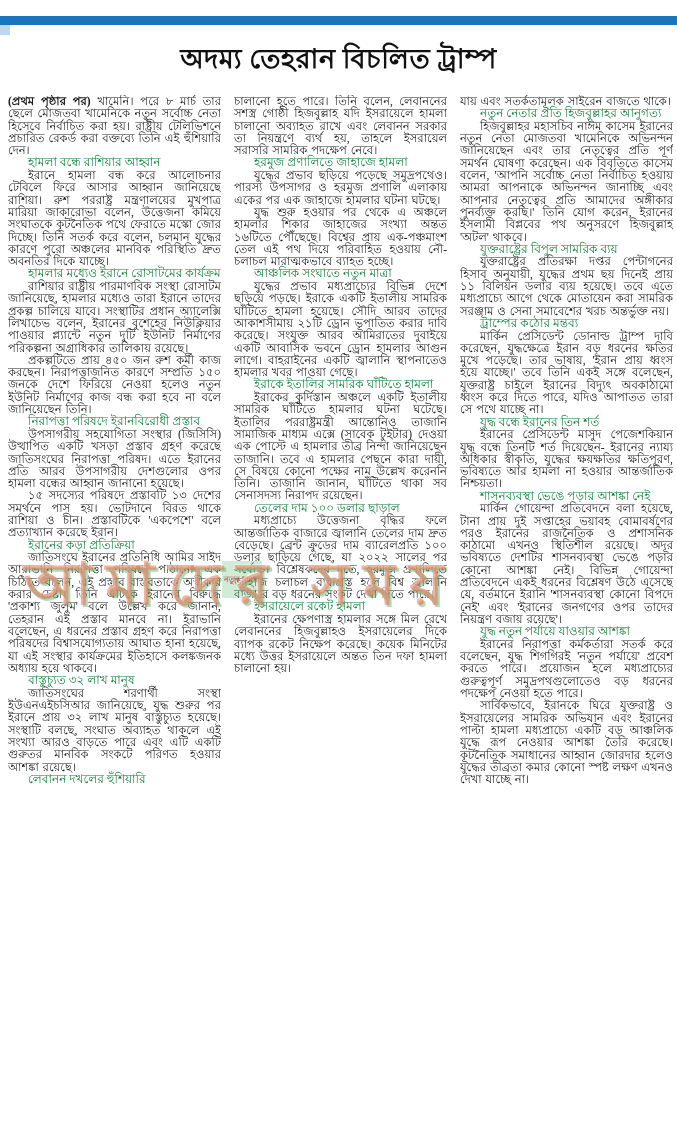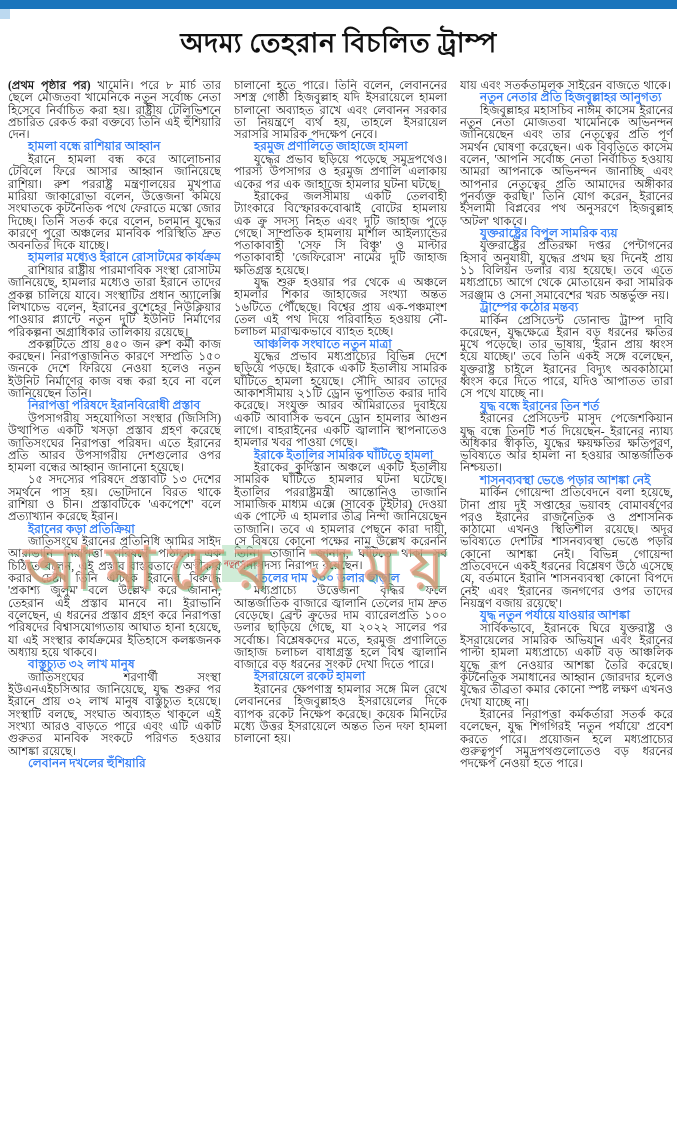--- a/index.html
+++ b/index.html
@@ -1,19 +1,19 @@
 <!DOCTYPE html>
 <html lang="bn"><head>
 <meta charset="utf-8">
 <style>
   html,body{margin:0;padding:0;background:#ffffff;}
   .page{
     position:relative;
     width:677px;height:858px;
-    margin:0 auto;
+    margin:16px auto;
     background:#ffffff;
     font-family:"Liberation Serif","DejaVu Serif",serif;
     color:#1a1a1a;
     overflow:hidden;
   }
   .topbar{
     position:absolute;top:0;left:0;right:0;height:9px;
     background:#1b75bc;
   }
   .topbar-corner{
@@ -48,24 +48,24 @@
     text-align:justify;
     text-indent:20px;
     word-spacing:1px;
   }
   .para.noindent{text-indent:0;}
   .para strong{font-weight:bold;}
   .subhead{
     margin:0;
     font-size:12px;
     line-height:12.6px;
-    font-weight:bold;
+    font-weight:normal;
     text-align:left;
     text-indent:20px;
-    color:#3b82f6;
+    color:#15803d;
   }
   .watermark{
     position:absolute;
     left:24px;top:540px;
     width:660px;
     font-size:58px;
     font-weight:bold;
     letter-spacing:14px;
     white-space:nowrap;
     color:rgba(235,115,82,0.55);
@@ -108,21 +108,20 @@
         <p class="subhead">ইরানের কড়া প্রতিক্রিয়া</p>
         <p class="para">জাতিসংঘে ইরানের প্রতিনিধি আমির সাইদ আরাভানি নিরাপত্তা পরিষদে পাঠানো এক চিঠিতে বলেন, এই প্রস্তাব বাস্তবতাকে অস্বীকার করার চেষ্টা। তিনি এটিকে ইরানের বিরুদ্ধে 'প্রকাশ্য জুলুম' বলে উল্লেখ করে জানান, তেহরান এই প্রস্তাব মানবে না। ইরাভানি বলেছেন, এ ধরনের প্রস্তাব গ্রহণ করে নিরাপত্তা পরিষদের বিশ্বাসযোগ্যতায় আঘাত হানা হয়েছে, যা এই সংস্থার কার্যক্রমের ইতিহাসে কলঙ্কজনক অধ্যায় হয়ে থাকবে।</p>
         <p class="subhead">বাস্তুচ্যুত ৩২ লাখ মানুষ</p>
         <p class="para">জাতিসংঘের শরণার্থী সংস্থা ইউএনএইচসিআর জানিয়েছে, যুদ্ধ শুরুর পর ইরানে প্রায় ৩২ লাখ মানুষ বাস্তুচ্যুত হয়েছে। সংস্থাটি বলছে, সংঘাত অব্যাহত থাকলে এই সংখ্যা আরও বাড়তে পারে এবং এটি একটি গুরুতর মানবিক সংকটে পরিণত হওয়ার আশঙ্কা রয়েছে।</p>
         <p class="subhead">লেবানন দখলের হুঁশিয়ারি</p>
       </div>
     <div class="column">
         <p class="para noindent">চালানো হতে পারে। তিনি বলেন, লেবাননের সশস্ত্র গোষ্ঠী হিজবুল্লাহ যদি ইসরায়েলে হামলা চালানো অব্যাহত রাখে এবং লেবানন সরকার তা নিয়ন্ত্রণে ব্যর্থ হয়, তাহলে ইসরায়েল সরাসরি সামরিক পদক্ষেপ নেবে।</p>
         <p class="subhead">হরমুজ প্রণালিতে জাহাজে হামলা</p>
         <p class="para">যুদ্ধের প্রভাব ছড়িয়ে পড়েছে সমুদ্রপথেও। পারস্য উপসাগর ও হরমুজ প্রণালি এলাকায় একের পর এক জাহাজে হামলার ঘটনা ঘটছে।</p>
-        <p class="para">ইরাকের জলসীমায় একটি তেলবাহী ট্যাংকারে বিস্ফোরকবোঝাই বোটের হামলায় এক ক্রু সদস্য নিহত এবং দুটি জাহাজ পুড়ে গেছে। সাম্প্রতিক হামলায় মার্শাল আইল্যান্ডের পতাকাবাহী 'সেফ সি বিঞ্চু' ও মাল্টার পতাকাবাহী 'জেফিরোস' নামের দুটি জাহাজ ক্ষতিগ্রস্ত হয়েছে।</p>
         <p class="para">যুদ্ধ শুরু হওয়ার পর থেকে এ অঞ্চলে হামলার শিকার জাহাজের সংখ্যা অন্তত ১৬টিতে পৌঁছেছে। বিশ্বের প্রায় এক-পঞ্চমাংশ তেল এই পথ দিয়ে পরিবাহিত হওয়ায় নৌ-চলাচল মারাত্মকভাবে ব্যাহত হচ্ছে।</p>
         <p class="subhead">আঞ্চলিক সংঘাতে নতুন মাত্রা</p>
         <p class="para">যুদ্ধের প্রভাব মধ্যপ্রাচ্যের বিভিন্ন দেশে ছড়িয়ে পড়ছে। ইরাকে একটি ইতালীয় সামরিক ঘাঁটিতে হামলা হয়েছে। সৌদি আরব তাদের আকাশসীমায় ২১টি ড্রোন ভূপাতিত করার দাবি করেছে। সংযুক্ত আরব আমিরাতের দুবাইয়ে একটি আবাসিক ভবনে ড্রোন হামলার আগুন লাগে। বাহরাইনের একটি জ্বালানি স্থাপনাতেও হামলার খবর পাওয়া গেছে।</p>
         <p class="subhead">ইরাকে ইতালির সামরিক ঘাঁটিতে হামলা</p>
         <p class="para">ইরাকের কুর্দিস্তান অঞ্চলে একটি ইতালীয় সামরিক ঘাঁটিতে হামলার ঘটনা ঘটেছে। ইতালির পররাষ্ট্রমন্ত্রী আন্তোনিও তাজানি সামাজিক মাধ্যম এক্সে (সাবেক টুইটার) দেওয়া এক পোস্টে এ হামলার তীব্র নিন্দা জানিয়েছেন তাজানি। তবে এ হামলার পেছনে কারা দায়ী, সে বিষয়ে কোনো পক্ষের নাম উল্লেখ করেননি তিনি। তাজানি জানান, ঘাঁটিতে থাকা সব সেনাসদস্য নিরাপদ রয়েছেন।</p>
         <p class="subhead">তেলের দাম ১০০ ডলার ছাড়াল</p>
         <p class="para">মধ্যপ্রাচ্যে উত্তেজনা বৃদ্ধির ফলে আন্তর্জাতিক বাজারে জ্বালানি তেলের দাম দ্রুত বেড়েছে। ব্রেন্ট ক্রুডের দাম ব্যারেলপ্রতি ১০০ ডলার ছাড়িয়ে গেছে, যা ২০২২ সালের পর সর্বোচ্চ। বিশ্লেষকদের মতে, হরমুজ প্রণালিতে জাহাজ চলাচল বাধাগ্রস্ত হলে বিশ্ব জ্বালানি বাজারে বড় ধরনের সংকট দেখা দিতে পারে।</p>
         <p class="subhead">ইসরায়েলে রকেট হামলা</p>
         <p class="para">ইরানের ক্ষেপণাস্ত্র হামলার সঙ্গে মিল রেখে লেবাননের হিজবুল্লাহও ইসরায়েলের দিকে ব্যাপক রকেট নিক্ষেপ করেছে। কয়েক মিনিটের মধ্যে উত্তর ইসরায়েলে অন্তত তিন দফা হামলা চালানো হয়।</p>
       </div>
@@ -132,20 +131,20 @@
         <p class="para">হিজবুল্লাহর মহাসচিব নাঈম কাসেম ইরানের নতুন নেতা মোজতবা খামেনিকে অভিনন্দন জানিয়েছেন এবং তার নেতৃত্বের প্রতি পূর্ণ সমর্থন ঘোষণা করেছেন। এক বিবৃতিতে কাসেম বলেন, 'আপনি সর্বোচ্চ নেতা নির্বাচিত হওয়ায় আমরা আপনাকে অভিনন্দন জানাচ্ছি এবং আপনার নেতৃত্বের প্রতি আমাদের অঙ্গীকার পুনর্ব্যক্ত করছি।' তিনি যোগ করেন, ইরানের ইসলামী বিপ্লবের পথ অনুসরণে হিজবুল্লাহ 'অটল' থাকবে।</p>
         <p class="subhead">যুক্তরাষ্ট্রের বিপুল সামরিক ব্যয়</p>
         <p class="para">যুক্তরাষ্ট্রের প্রতিরক্ষা দপ্তর পেন্টাগনের হিসাব অনুযায়ী, যুদ্ধের প্রথম ছয় দিনেই প্রায় ১১ বিলিয়ন ডলার ব্যয় হয়েছে। তবে এতে মধ্যপ্রাচ্যে আগে থেকে মোতায়েন করা সামরিক সরঞ্জাম ও সেনা সমাবেশের খরচ অন্তর্ভুক্ত নয়।</p>
         <p class="subhead">ট্রাম্পের কঠোর মন্তব্য</p>
         <p class="para">মার্কিন প্রেসিডেন্ট ডোনাল্ড ট্রাম্প দাবি করেছেন, যুদ্ধক্ষেত্রে ইরান বড় ধরনের ক্ষতির মুখে পড়েছে। তার ভাষায়, 'ইরান প্রায় ধ্বংস হয়ে যাচ্ছে।' তবে তিনি একই সঙ্গে বলেছেন, যুক্তরাষ্ট্র চাইলে ইরানের বিদ্যুৎ অবকাঠামো ধ্বংস করে দিতে পারে, যদিও আপাতত তারা সে পথে যাচ্ছে না।</p>
         <p class="subhead">যুদ্ধ বন্ধে ইরানের তিন শর্ত</p>
         <p class="para">ইরানের প্রেসিডেন্ট মাসুদ পেজেশকিয়ান যুদ্ধ বন্ধে তিনটি শর্ত দিয়েছেন- ইরানের ন্যায্য অধিকার স্বীকৃতি, যুদ্ধের ক্ষয়ক্ষতির ক্ষতিপূরণ, ভবিষ্যতে আর হামলা না হওয়ার আন্তর্জাতিক নিশ্চয়তা।</p>
         <p class="subhead">শাসনব্যবস্থা ভেঙে পড়ার আশঙ্কা নেই</p>
         <p class="para">মার্কিন গোয়েন্দা প্রতিবেদনে বলা হয়েছে, টানা প্রায় দুই সপ্তাহের ভয়াবহ বোমাবর্ষণের পরও ইরানের রাজনৈতিক ও প্রশাসনিক কাঠামো এখনও স্থিতিশীল রয়েছে। অদূর ভবিষ্যতে দেশটির শাসনব্যবস্থা ভেঙে পড়ার কোনো আশঙ্কা নেই। বিভিন্ন গোয়েন্দা প্রতিবেদনে একই ধরনের বিশ্লেষণ উঠে এসেছে যে, বর্তমানে ইরানি 'শাসনব্যবস্থা কোনো বিপদে নেই' এবং 'ইরানের জনগণের ওপর তাদের নিয়ন্ত্রণ বজায় রয়েছে'।</p>
         <p class="subhead">যুদ্ধ নতুন পর্যায়ে যাওয়ার আশঙ্কা</p>
+        <p class="para">ইরানের নিরাপত্তা কর্মকর্তারা সতর্ক করে বলেছেন, যুদ্ধ শিগগিরই 'নতুন পর্যায়ে' প্রবেশ করতে পারে। প্রয়োজন হলে মধ্যপ্রাচ্যের গুরুত্বপূর্ণ সমুদ্রপথগুলোতেও বড় ধরনের পদক্ষেপ নেওয়া হতে পারে।</p>
         <p class="para">সার্বিকভাবে, ইরানকে ঘিরে যুক্তরাষ্ট্র ও ইসরায়েলের সামরিক অভিযান এবং ইরানের পাল্টা হামলা মধ্যপ্রাচ্যে একটি বড় আঞ্চলিক যুদ্ধে রূপ নেওয়ার আশঙ্কা তৈরি করেছে। কূটনৈতিক সমাধানের আহ্বান জোরদার হলেও যুদ্ধের তীব্রতা কমার কোনো স্পষ্ট লক্ষণ এখনও দেখা যাচ্ছে না।</p>
-        <p class="para">ইরানের নিরাপত্তা কর্মকর্তারা সতর্ক করে বলেছেন, যুদ্ধ শিগগিরই 'নতুন পর্যায়ে' প্রবেশ করতে পারে। প্রয়োজন হলে মধ্যপ্রাচ্যের গুরুত্বপূর্ণ সমুদ্রপথগুলোতেও বড় ধরনের পদক্ষেপ নেওয়া হতে পারে।</p>
       </div>
   </div>
 
   <div class="watermark-sub">নতুন ধারার</div>
   <div class="watermark">আমাদের সময়</div>
 </div>
 
 </body></html>

